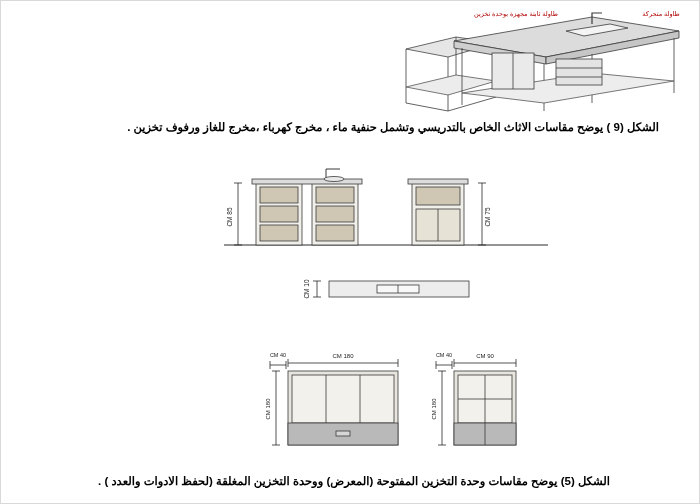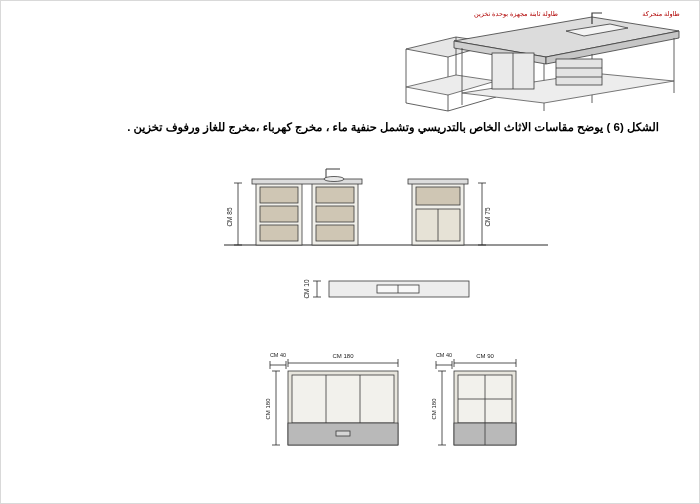--- a/index.html
+++ b/index.html
@@ -86,21 +86,21 @@
 
         <rect x="96" y="46" width="42" height="36" fill="#eaeaea" stroke="#3b3b3b"></rect>
         <line x1="117" y1="46" x2="117" y2="82"></line>
       </g>
       <text x="120" y="9" font-family="'Liberation Sans',sans-serif" font-size="6.5" fill="#b00000" text-anchor="middle" direction="rtl">طاولة ثابتة مجهزة بوحدة تخزين</text>
       <text x="265" y="9" font-family="'Liberation Sans',sans-serif" font-size="6.5" fill="#b00000" text-anchor="middle" direction="rtl">طاولة متحركة</text>
     </svg>
   </div>
 
   <div class="caption" style="left:48px; top:118px; width:610px;">
-    <span>الشكل (6 ) يوضح مقاسات الاثاث الخاص بالتدريسي وتشمل حنفية ماء ، مخرج كهرباء ،مخرج للغاز ورفوف تخزين .</span>
+    <span>الشكل (9 ) يوضح مقاسات الاثاث الخاص بالتدريسي وتشمل حنفية ماء ، مخرج كهرباء ،مخرج للغاز ورفوف تخزين .</span>
   </div>
 
   <div class="figure" style="left:215px; top:160px; width:340px; height:110px;">
     <svg width="340" height="110" viewBox="0 0 340 110" xmlns="http://www.w3.org/2000/svg">
       <g stroke="#3a3a3a" stroke-width="0.8" fill="none">
 
         <line x1="8" y1="84" x2="332" y2="84" stroke="#2a2a2a" stroke-width="1"></line>
 
         <rect x="40" y="22" width="46" height="62" fill="#f0efe9"></rect>
         <rect x="44" y="26" width="38" height="16" fill="#cfc6b4"></rect>
@@ -193,14 +193,17 @@
       </g>
       <text x="97" y="9" font-family="'Liberation Sans',sans-serif" font-size="6" fill="#222" text-anchor="middle">180 CM</text>
       <text x="32" y="8" font-family="'Liberation Sans',sans-serif" font-size="5.5" fill="#222" text-anchor="middle">40 CM</text>
       <text x="24" y="60" font-family="'Liberation Sans',sans-serif" font-size="6" fill="#222" transform="rotate(-90 24 60)" text-anchor="middle">180 CM</text>
       <text x="239" y="9" font-family="'Liberation Sans',sans-serif" font-size="6" fill="#222" text-anchor="middle">90 CM</text>
       <text x="198" y="8" font-family="'Liberation Sans',sans-serif" font-size="5.5" fill="#222" text-anchor="middle">40 CM</text>
       <text x="190" y="60" font-family="'Liberation Sans',sans-serif" font-size="6" fill="#222" transform="rotate(-90 190 60)" text-anchor="middle">180 CM</text>
     </svg>
   </div>
 
+  <div class="caption center" style="left:48px; top:472px; width:610px;">
+    <span>الشكل (5) يوضح مقاسات وحدة التخزين المفتوحة (المعرض)  ووحدة التخزين المغلقة (لحفظ الادوات والعدد ) .</span>
+  </div>
 
 </div>
 
 </body></html>

